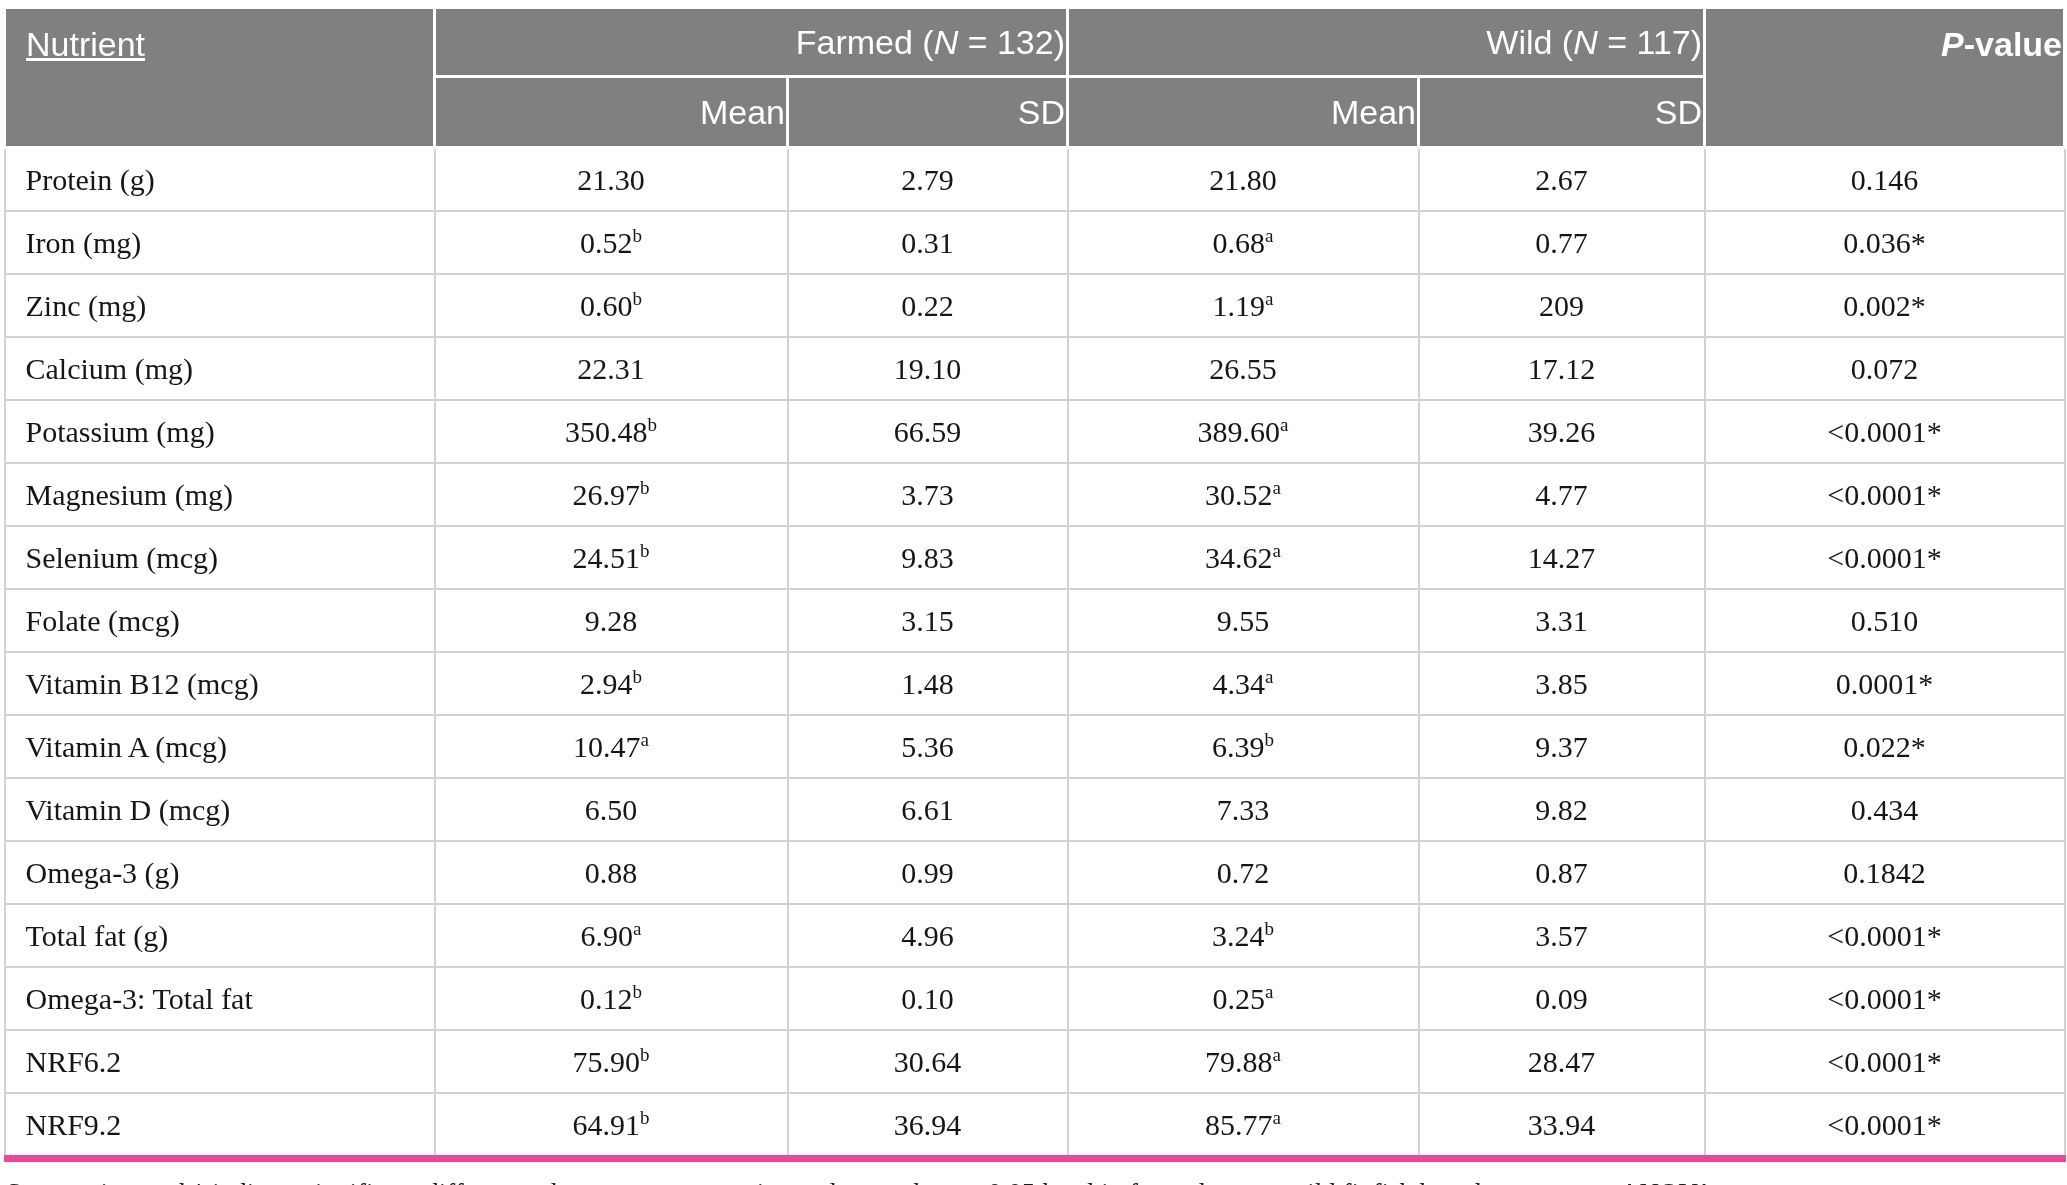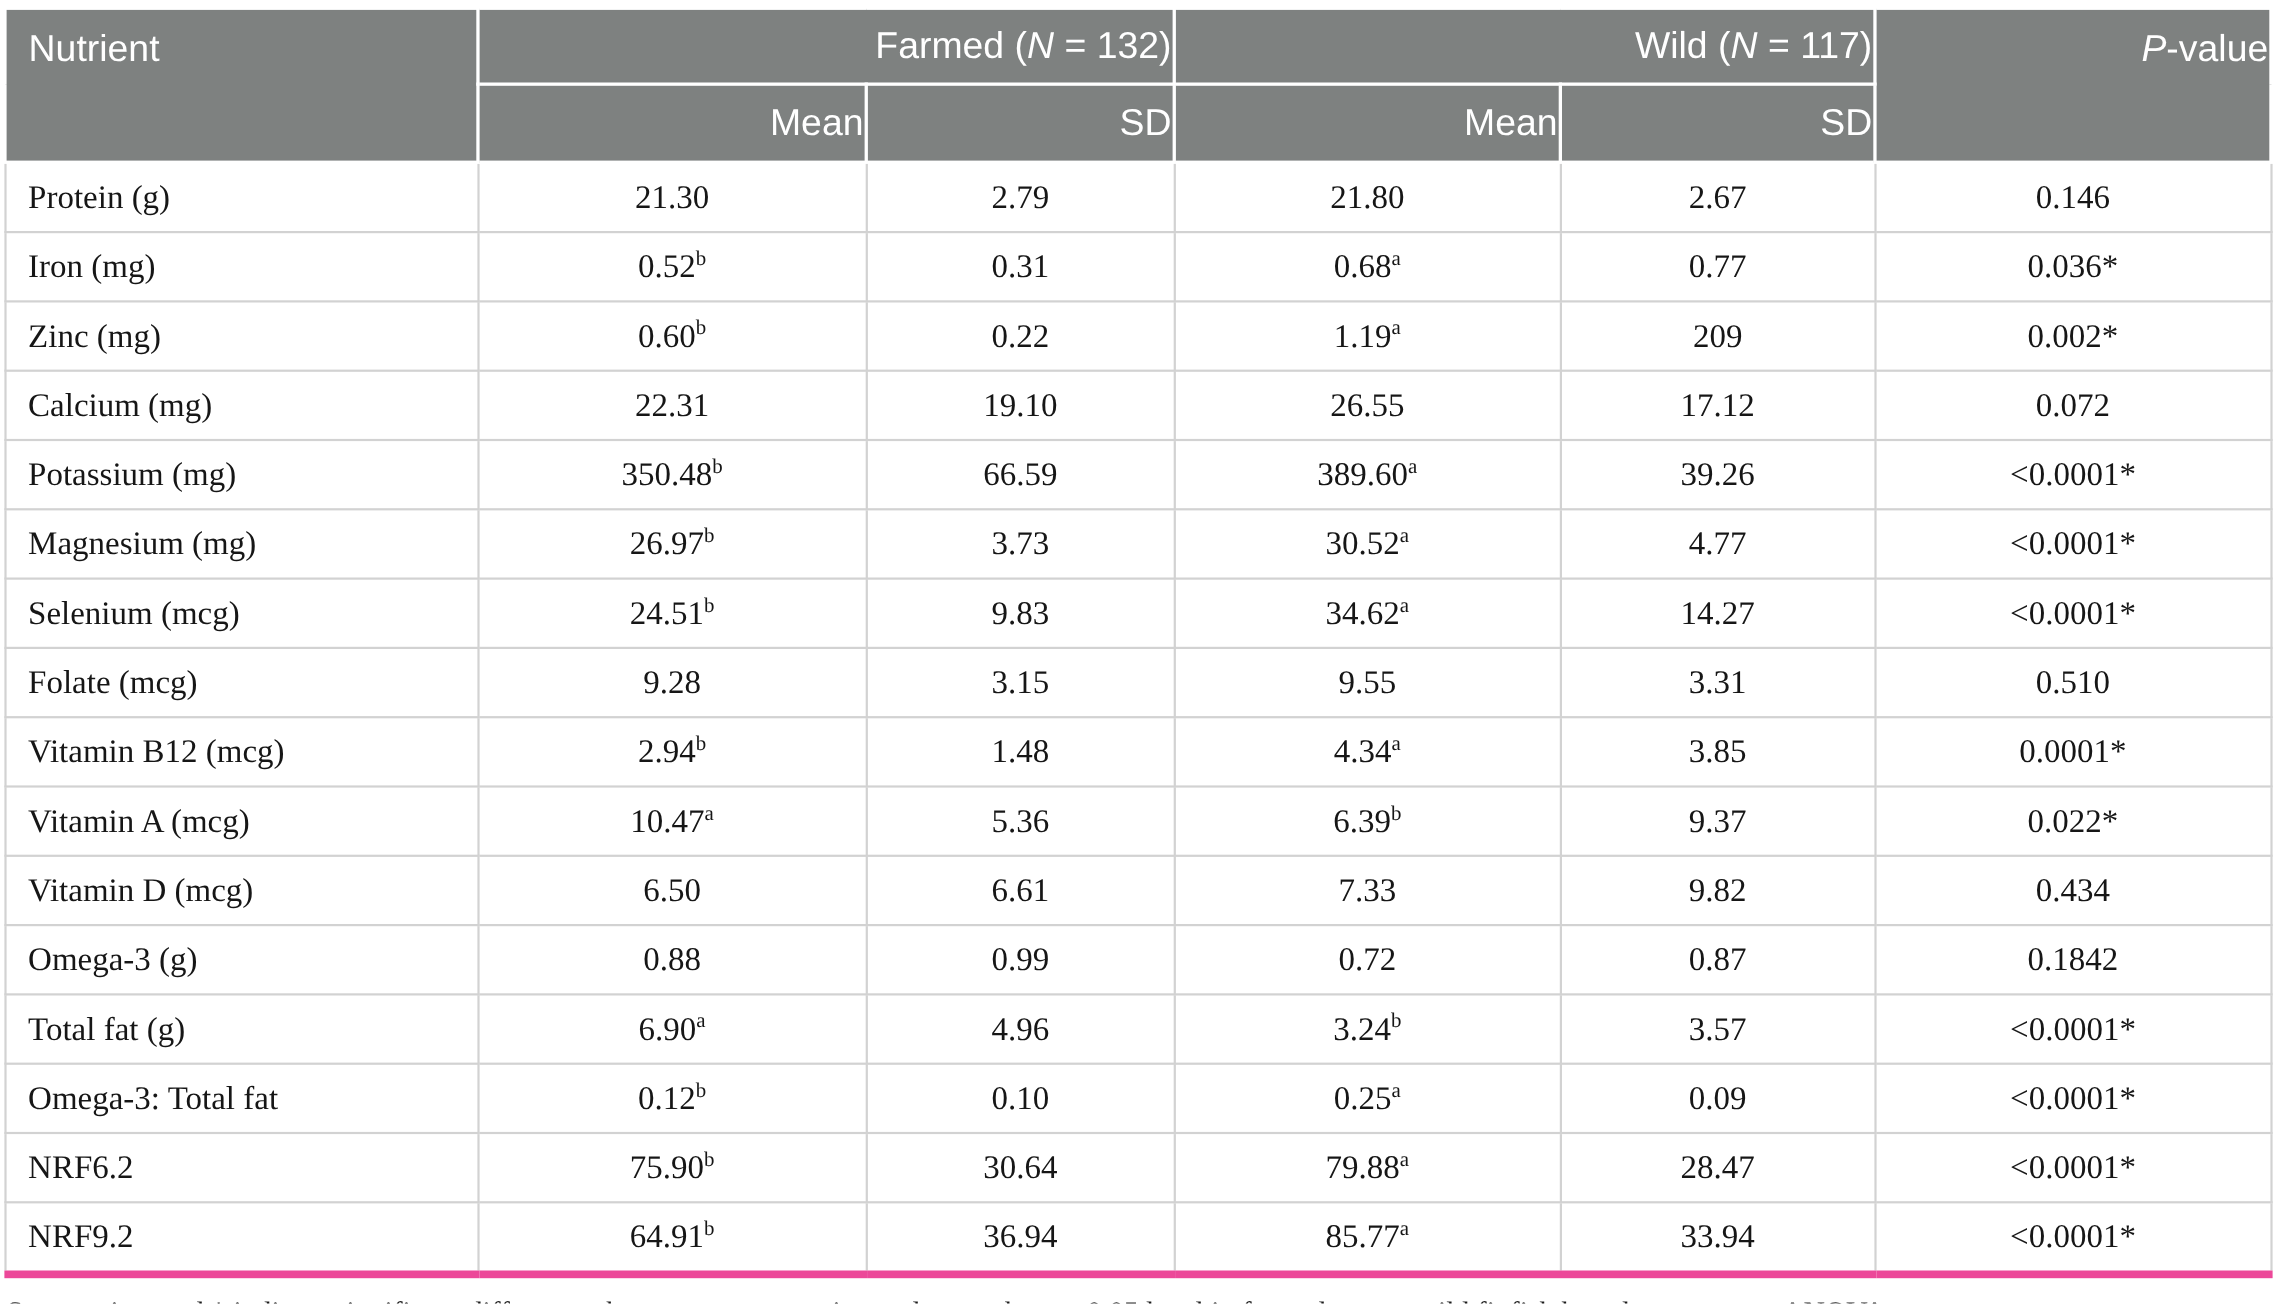--- a/index.html
+++ b/index.html
@@ -4,22 +4,22 @@
 <style>
   html,body{margin:0;padding:0;background:#fff;}
   body{width:2067px;height:1185px;font-family:"Liberation Serif",serif;color:#161616;}
   .wrap{padding:6px 4px 0 3px;}
   table{border-collapse:collapse;table-layout:fixed;width:2060px;}
   
   thead th{background:#7e8180;color:#fff;font-family:"Liberation Sans",sans-serif;
            font-weight:400;font-size:34px;border:3px solid #fff;text-align:right;vertical-align:middle;}
   thead tr.r1 th{height:64px;}
   thead tr.r2 th{height:66px;}
-  th.nut-h{text-align:left;vertical-align:top;padding:16px 0 0 20px;}
-  th.pv-h{vertical-align:top;padding-top:16px;}
+  th.nut-h{text-align:left;vertical-align:top;padding:16px 0 0 20px;text-decoration:underline;}
+  th.pv-h{vertical-align:top;padding-top:16px;font-weight:bold;}
   
   tbody td{height:61px;border:2px solid #d2d2d2;font-size:30px;text-align:center;vertical-align:middle;padding:0;}
   tbody tr:first-child td{border-top:none;}
   tbody tr:last-child td{border-bottom:7px solid #ec4899;}
   td.nut{text-align:left;padding-left:20px;margin-left:17px;}
   sup{font-size:19px;line-height:0;}
   .it{font-style:italic;}
   .footnote{margin:16px 0 0 3px;font-size:27px;color:#1a1a1a;}
 </style>
 </head>

